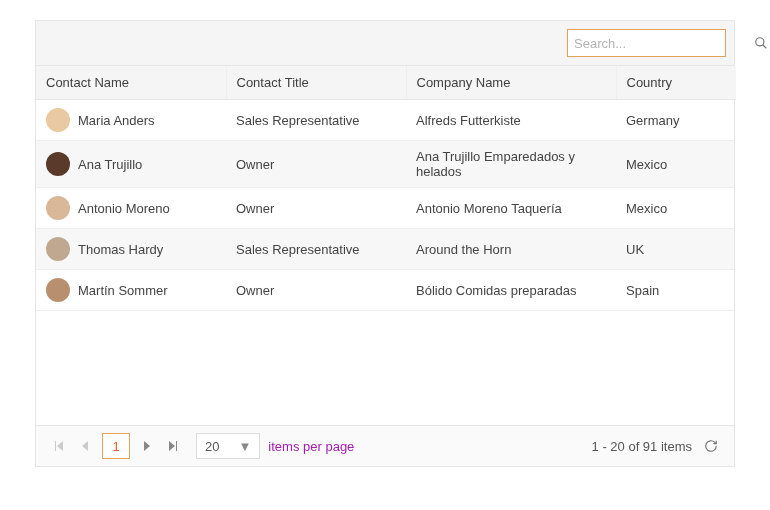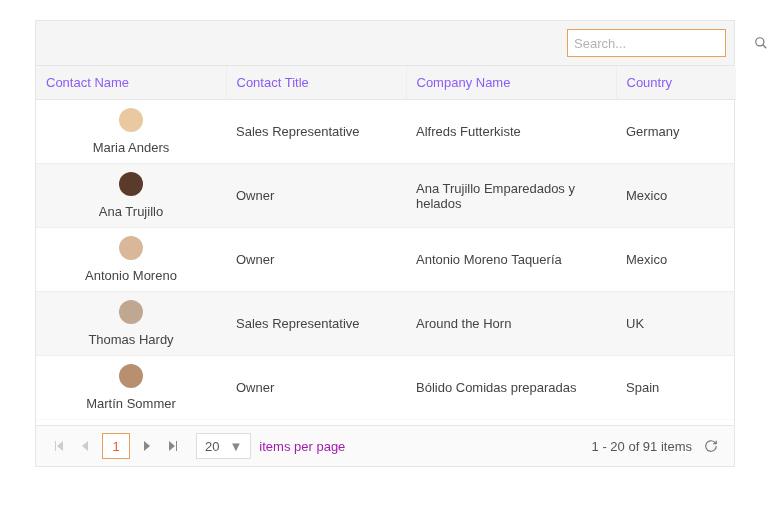--- a/index.html
+++ b/index.html
@@ -4,33 +4,33 @@
 <style>
   * { box-sizing: border-box; margin: 0; padding: 0; }
   body { font-family: Arial, Helvetica, sans-serif; font-size: 13px; color: #333; background: #fff; }
   .grid { width: 700px; margin: 20px auto; border: 1px solid #e6e6e6; background: #fff; }
   .toolbar { background: #f5f5f5; padding: 8px; display: flex; justify-content: flex-end; border-bottom: 1px solid #e6e6e6; }
   .searchwrap { width: 159px; height: 28px; border: 1px solid #e7a15a; background: #fff; display: flex; align-items: center; padding: 0 6px; }
   .searchwrap input { flex: 1; border: none; outline: none; font-size: 13px; color: #555; background: transparent; }
   .searchwrap input::placeholder { color: #b3b3b3; }
   .searchicon { width: 14px; height: 14px; color: #777; flex-shrink: 0; margin-left: 4px; }
   table { width: 100%; border-collapse: collapse; table-layout: fixed; }
-  th { background: #f5f5f5; text-align: left; font-weight: 400; color: #8b5cf6; padding: 9px 10px; border-bottom: 1px solid #e6e6e6; border-right: 1px solid #eee; font-size: 13px; }
+  th { background: #f5f5f5; text-align: left; font-weight: 400; color: #404040; padding: 9px 10px; border-bottom: 1px solid #e6e6e6; border-right: 1px solid #eee; font-size: 13px; }
   th:last-child { border-right: none; }
   td { padding: 8px 10px; border-bottom: 1px solid #eee; color: #444; font-size: 13px; vertical-align: middle; }
   tr:nth-child(even) td { background: #f7f7f7; }
-  .namecell { display: flex; align-items: center; gap: 8px; flex-direction: column; }
+  .namecell { display: flex; align-items: center; gap: 8px; }
   .avatar { width: 24px; height: 24px; border-radius: 50%; flex-shrink: 0; display: inline-block; }
   .tbody-clip { height: 325px; overflow: hidden; position: relative; }
   .tbody-clip::after { content:''; position:absolute; bottom:0; left:0; right:0; height:14px; background: linear-gradient(rgba(255,255,255,0), rgba(255,255,255,1)); pointer-events:none; }
   .pager { background: #fafafa; border-top: 1px solid #e6e6e6; padding: 7px 10px; display: flex; align-items: center; font-size: 13px; color: #555; }
   .pbtn { width: 26px; height: 26px; display: inline-flex; align-items: center; justify-content: center; color: #888; cursor: pointer; }
   .pbtn.disabled { color: #ccc; }
   .pagenum { min-width: 28px; height: 26px; border: 1px solid #e7a15a; color: #e7612a; display: inline-flex; align-items: center; justify-content: center; margin: 0 4px; background: #fff; }
-  .psize { margin-left: 10px; display: inline-flex; align-items: center; gap: 10px; background:#fff; border:1px solid #ddd; height:26px; padding:0 8px; }
+  .psize { margin-left: 10px; display: inline-flex; align-items: center; gap: 19px; background:#fff; border:1px solid #ddd; height:26px; padding:0 8px; }
   .psize .chev { color:#888; }
   .ptext { margin-left: 8px; color:#a21caf; }
   .spacer { flex: 1; }
   .refresh { width: 26px; height: 26px; display:inline-flex; align-items:center; justify-content:center; color:#777; cursor:pointer; margin-left:6px; }
   col.c1 { width: 190px; } col.c2 { width: 180px; } col.c3 { width: 210px; } col.c4 { width: 120px; }
 </style>
 </head>
 <body>
 
 <div class="grid">

